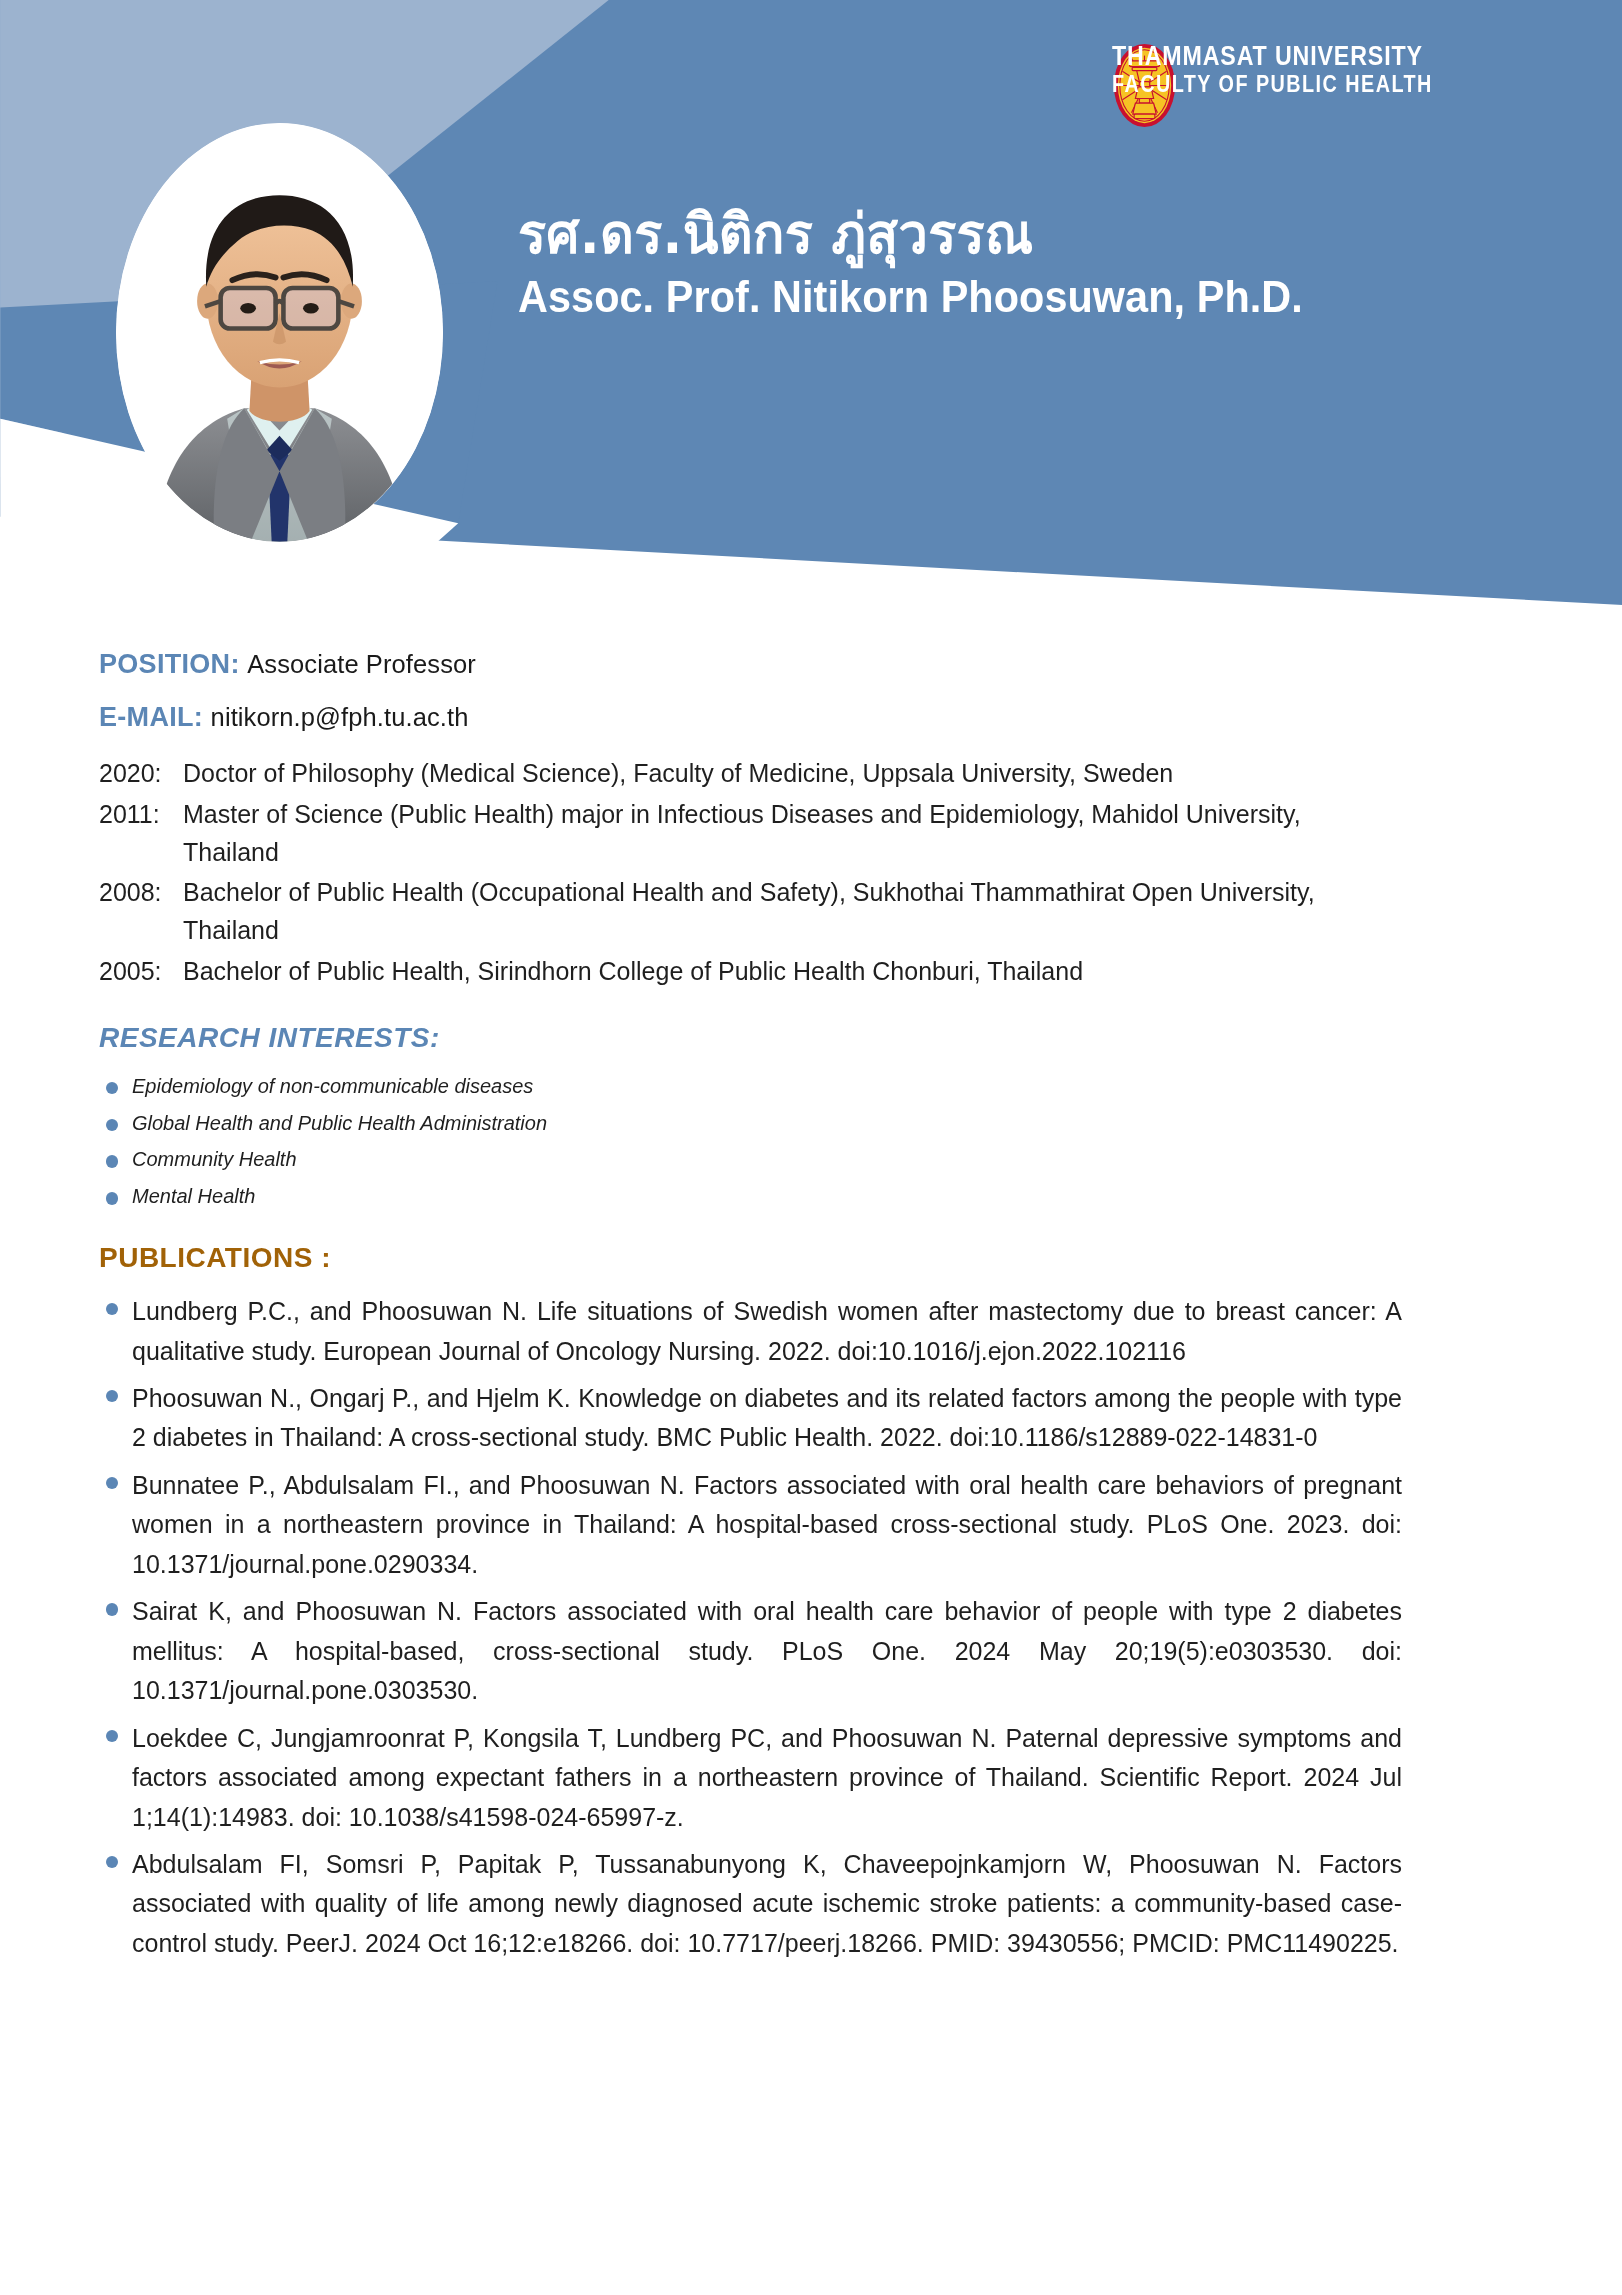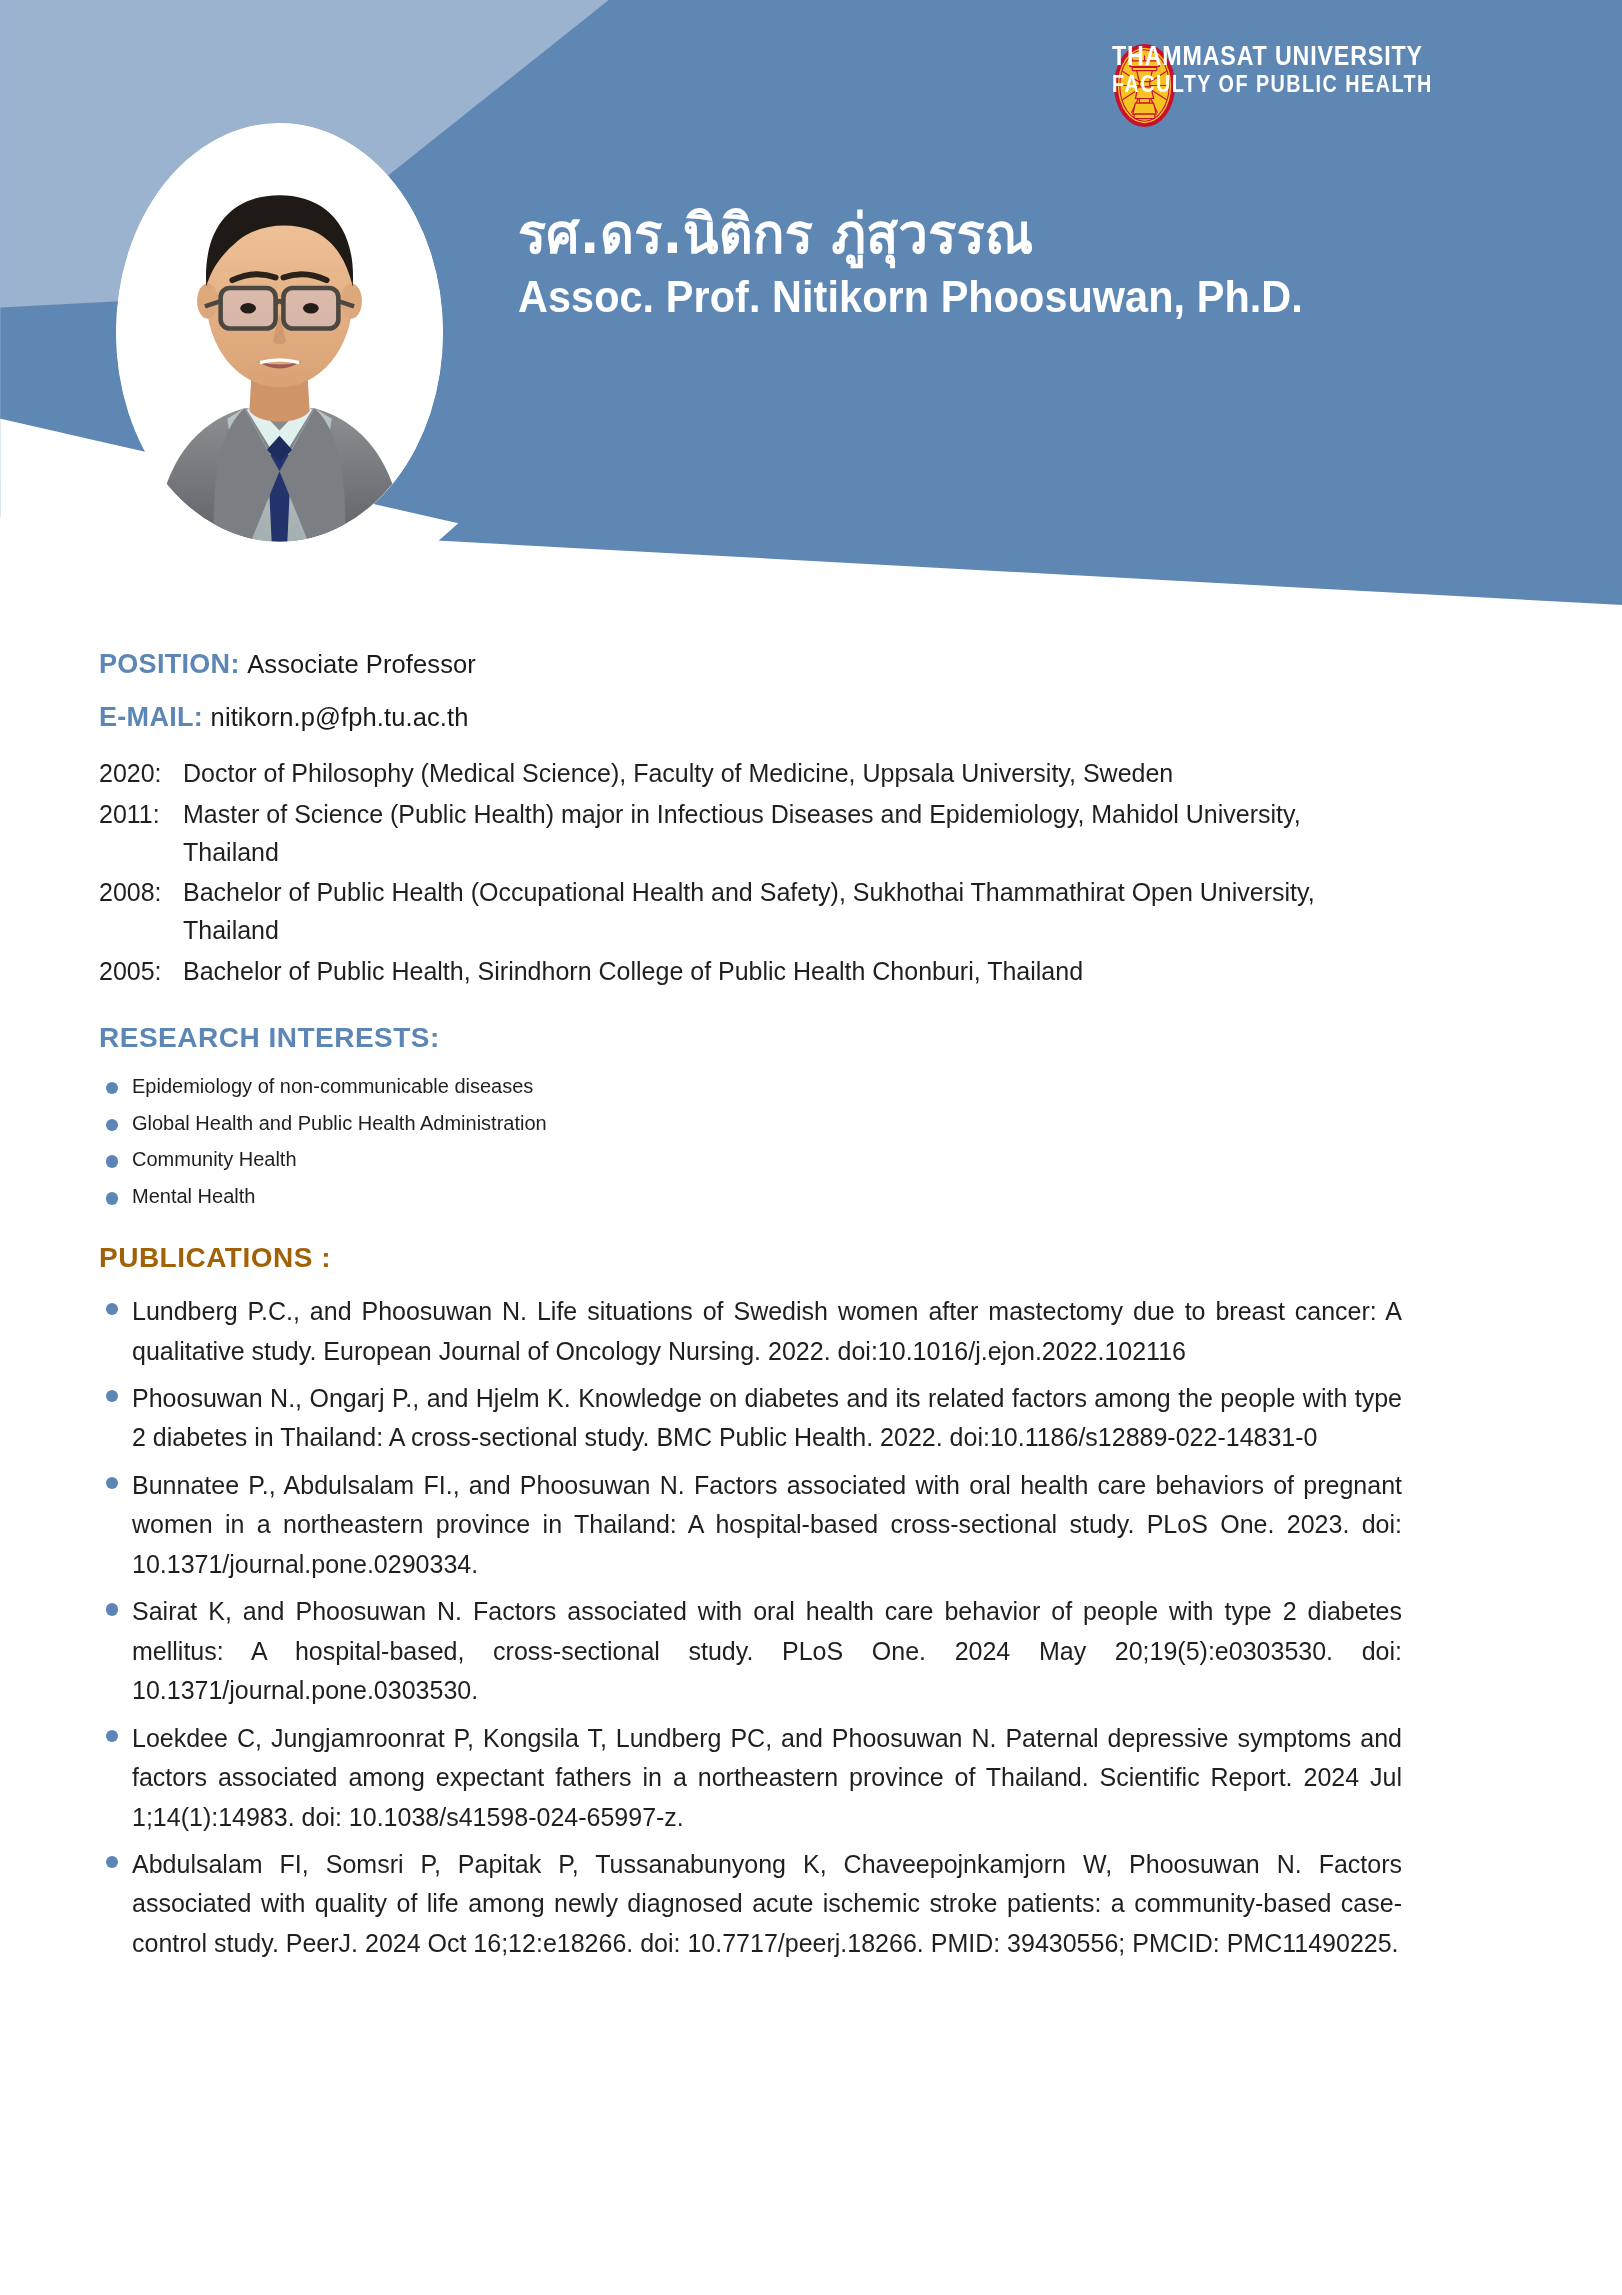--- a/index.html
+++ b/index.html
@@ -112,21 +112,21 @@
   ul.pubs > li{
     position:relative;padding-left:33px;color:#1f1f1f;
     font-size:25px;line-height:1.58;margin-bottom:7.9px;
     text-align:justify;text-justify:inter-word;
   }
   ul.pubs > li::before{
     content:"";position:absolute;left:6.5px;top:11px;
     width:12.4px;height:12.4px;border-radius:50%;background:#5b86b5;
   }
 
-  .research-wrap{margin-top:0;}
+  .research-wrap{margin-top:0;font-style:italic;}
 </style>
 </head>
 <body>
 
 <div class="banner">
   <svg width="1623" height="628" viewBox="0 0 2480 960">
 
     <polygon points="0,0 2480,0 2480,925 0,790" fill="#5e87b4"></polygon>
 
     <polygon points="0,0 930,0 0,740" fill="#9cb3cf"></polygon>

